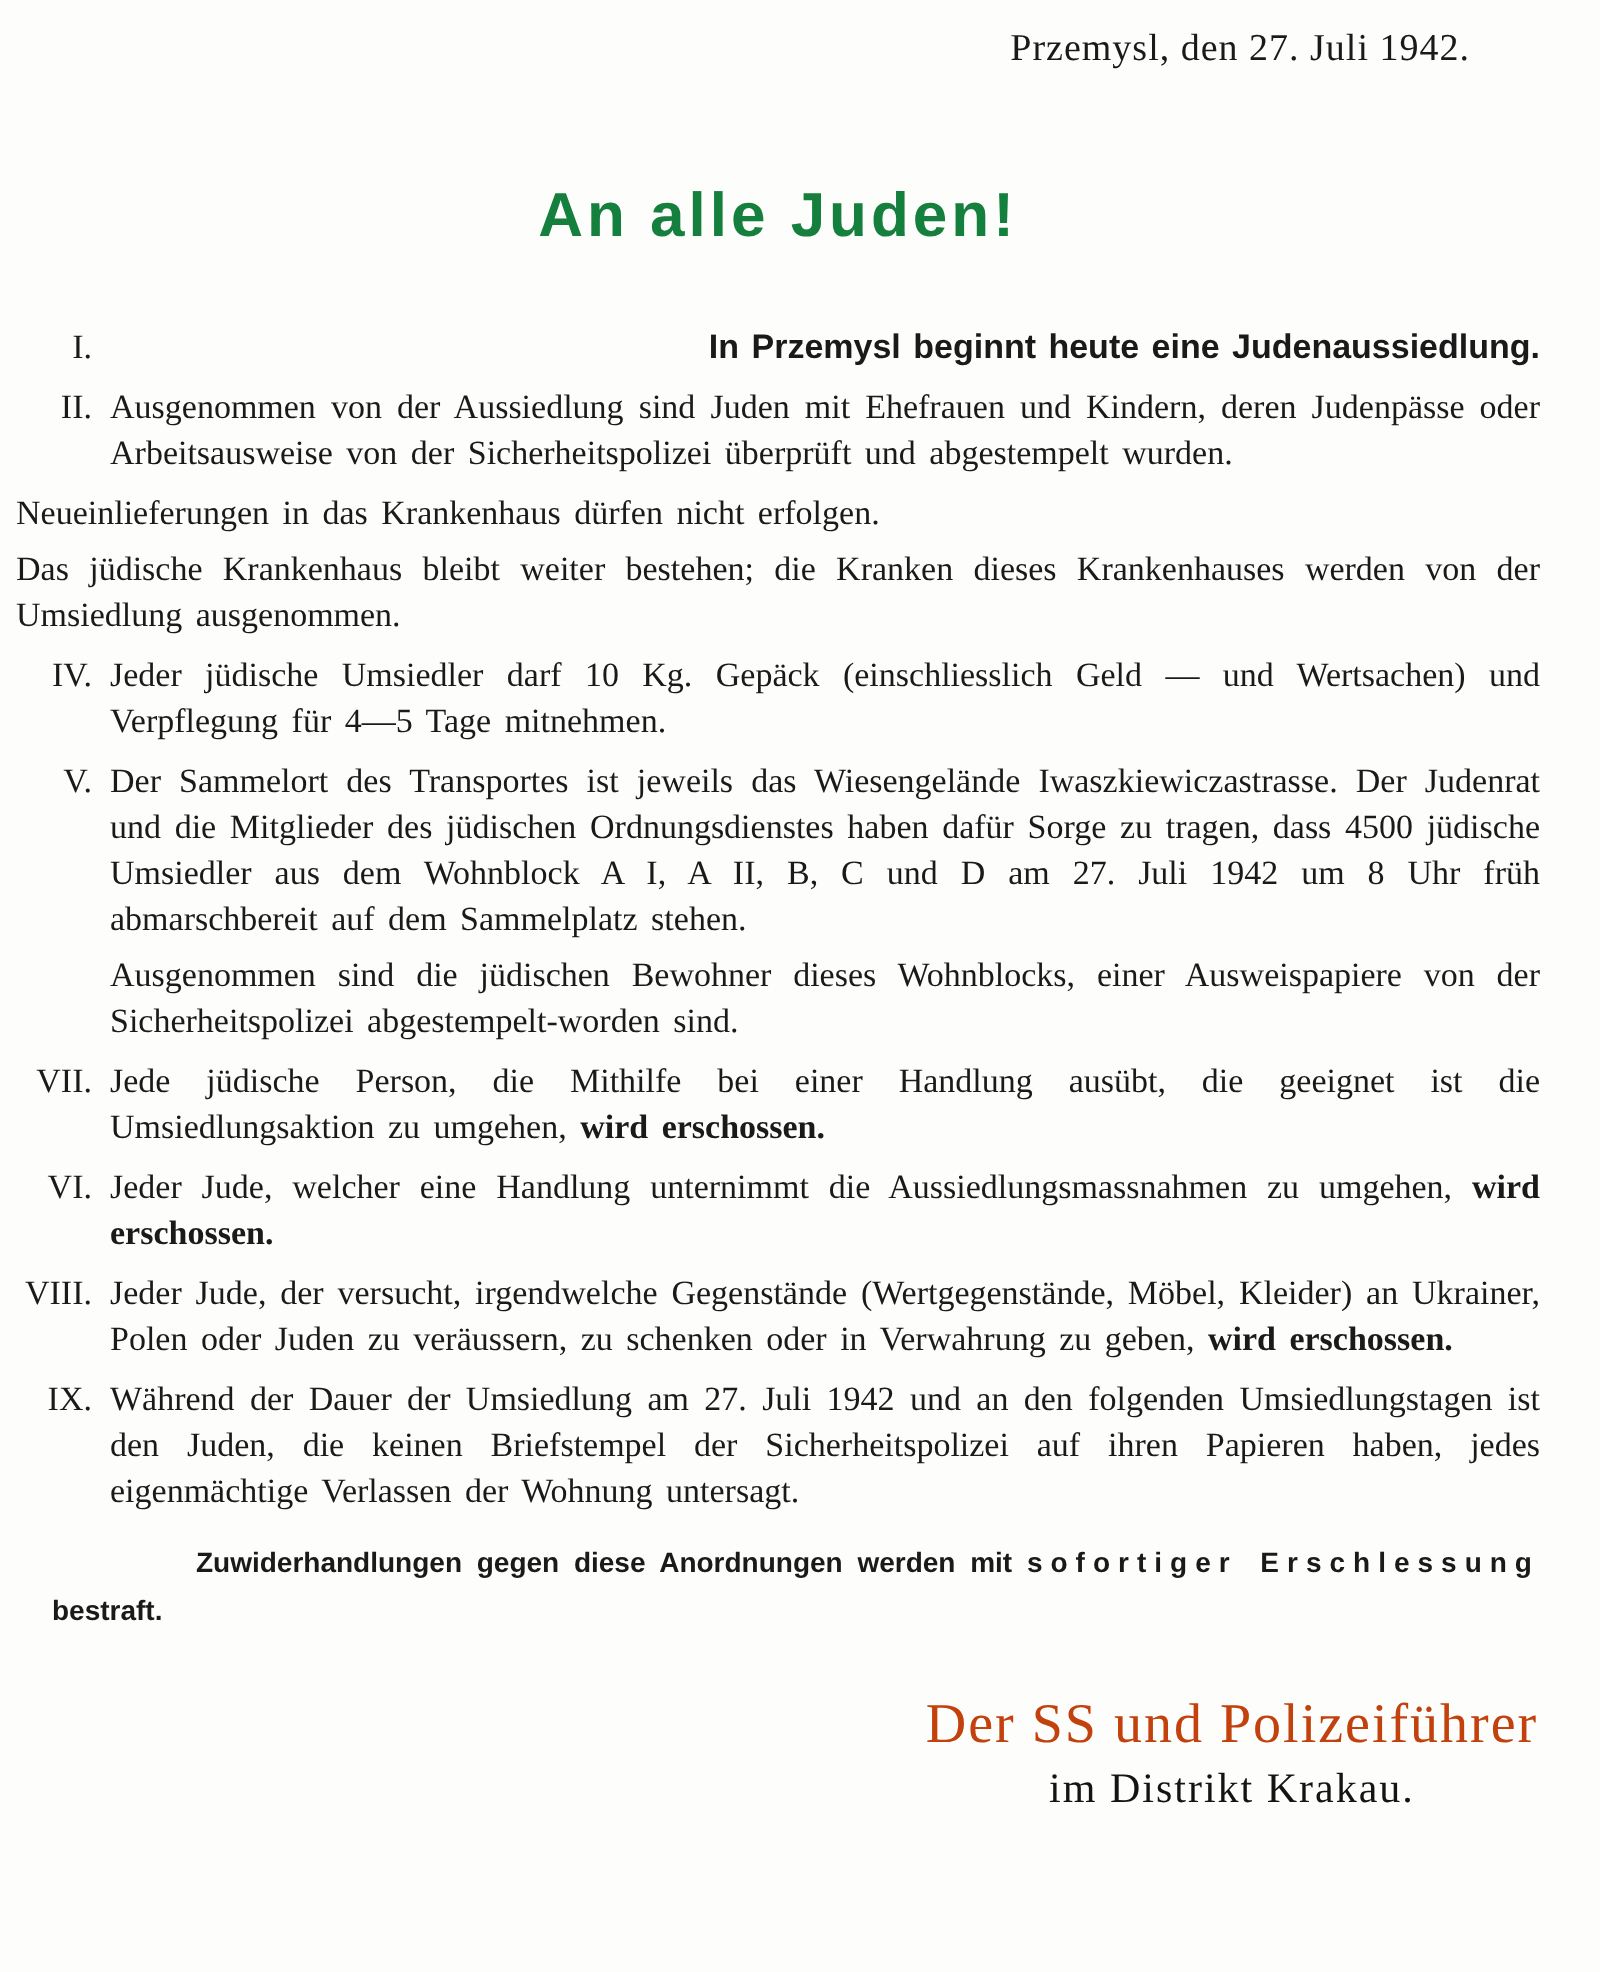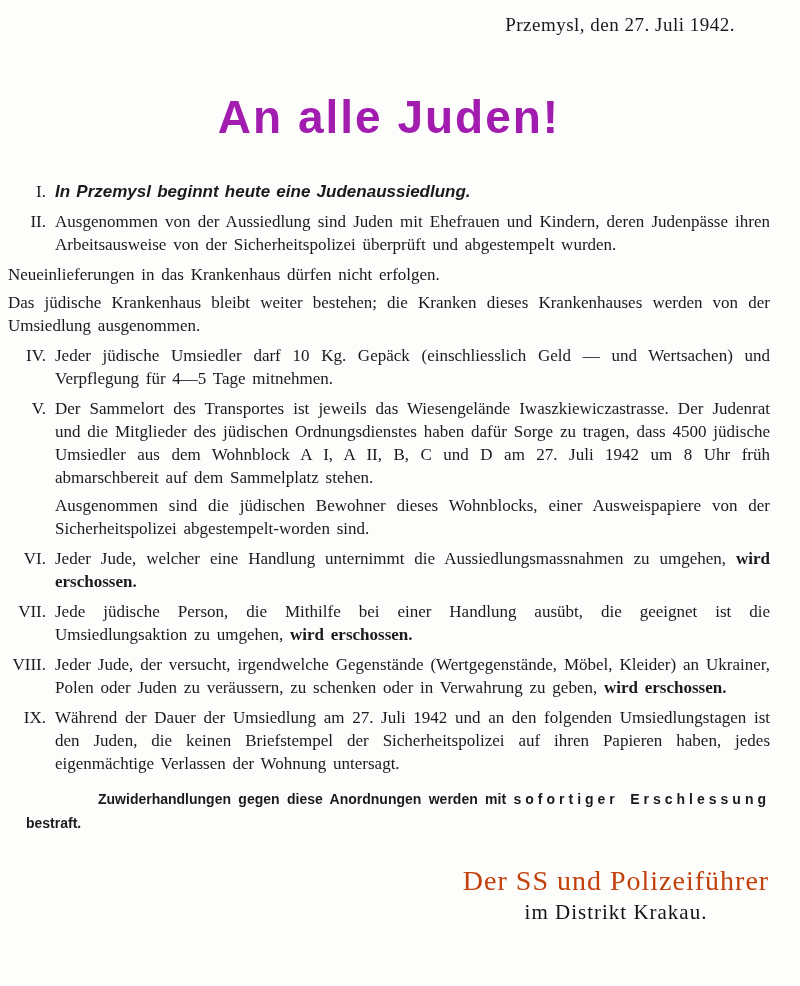--- a/index.html
+++ b/index.html
@@ -7,39 +7,38 @@
     width:800px;height:986px;box-sizing:border-box;overflow:hidden;
     margin:0 auto;background:#fdfdfc;color:#1a1a1a;
     font-family:"Liberation Serif",serif;
     padding:14px 30px 0 8px;position:relative;
   }
   .dateline{
     text-align:right;padding-right:35px;font-size:19px;letter-spacing:0.5px;
   }
   .title{
     text-align:center;font-family:"Liberation Sans",sans-serif;font-weight:bold;
-    font-size:46px;letter-spacing:2px;margin:54px 0 36px 0;color:#a21caf;
+    font-size:31px;letter-spacing:2px;margin:54px 0 36px 0;color:#15803d;
   }
   .items{}
   .item{display:flex;margin-bottom:7px;}
   .num{
     flex:0 0 47px;box-sizing:border-box;text-align:right;padding-right:9px;
     font-size:17px;line-height:23px;
   }
   .body{flex:1;min-width:0;}
   .para{
     margin:0 0 5px 0;text-align:justify;font-size:17px;line-height:23px;
     word-spacing:2.5px;
   }
   .para:last-child{margin-bottom:0;}
   
   .item:first-child .para{
-    font-family:"Liberation Sans",sans-serif;font-weight:bold;text-align:left;
+    font-family:"Liberation Sans",sans-serif;font-weight:bold;text-align:right;
     word-spacing:1.5px;
-    font-style:italic;
   }
   .b{font-weight:bold;}
   .sp{letter-spacing:4px;}
   .closing{
     margin:12px 0 0 18px;text-indent:72px;text-align:justify;
     font-family:"Liberation Sans",sans-serif;font-weight:bold;
     font-size:14px;line-height:24px;word-spacing:2px;
   }
   .signature{
     width:340px;margin:30px -16px 0 auto;text-align:center;
@@ -56,21 +55,21 @@
   <div class="items">
       <div class="item">
         <div class="num">I.</div>
         <div class="body">
           <p class="para"><span class="b">In Przemysl beginnt heute eine Judenaussiedlung.</span></p>
         </div>
       </div>
       <div class="item">
         <div class="num">II.</div>
         <div class="body">
-          <p class="para"><span>Ausgenommen von der Aussiedlung sind Juden mit Ehefrauen und Kindern, deren Judenpässe ihren Arbeitsausweise von der Sicherheitspolizei überprüft und abgestempelt wurden.</span></p>
+          <p class="para"><span>Ausgenommen von der Aussiedlung sind Juden mit Ehefrauen und Kindern, deren Judenpässe oder Arbeitsausweise von der Sicherheitspolizei überprüft und abgestempelt wurden.</span></p>
         </div>
       </div>
       <div class="item">
         <div class="body">
           <p class="para"><span>Neueinlieferungen in das Krankenhaus dürfen nicht erfolgen.</span></p>
           <p class="para"><span>Das jüdische Krankenhaus bleibt weiter bestehen; die Kranken dieses Krankenhauses werden von der Umsiedlung ausgenommen.</span></p>
         </div>
       </div>
       <div class="item">
         <div class="num">IV.</div>
@@ -79,29 +78,29 @@
         </div>
       </div>
       <div class="item">
         <div class="num">V.</div>
         <div class="body">
           <p class="para"><span>Der Sammelort des Transportes ist jeweils das Wiesengelände Iwaszkiewiczastrasse. Der Judenrat und die Mitglieder des jüdischen Ordnungsdienstes haben dafür Sorge zu tragen, dass 4500 jüdische Umsiedler aus dem Wohnblock A I, A II, B, C und D am 27. Juli 1942 um 8 Uhr früh abmarschbereit auf dem Sammelplatz stehen.</span></p>
           <p class="para"><span>Ausgenommen sind die jüdischen Bewohner dieses Wohnblocks, einer Ausweispapiere von der Sicherheitspolizei abgestempelt-worden sind.</span></p>
         </div>
       </div>
       <div class="item">
+        <div class="num">VII.</div>
+        <div class="body">
+          <p class="para"><span>Jede jüdische Person, die Mithilfe bei einer Handlung ausübt, die geeignet ist die Umsiedlungsaktion zu umgehen, </span><span class="b">wird erschossen.</span></p>
+        </div>
+      </div>
+      <div class="item">
         <div class="num">VI.</div>
         <div class="body">
           <p class="para"><span>Jeder Jude, welcher eine Handlung unternimmt die Aussiedlungsmassnahmen zu umgehen, </span><span class="b">wird erschossen.</span></p>
-        </div>
-      </div>
-      <div class="item">
-        <div class="num">VII.</div>
-        <div class="body">
-          <p class="para"><span>Jede jüdische Person, die Mithilfe bei einer Handlung ausübt, die geeignet ist die Umsiedlungsaktion zu umgehen, </span><span class="b">wird erschossen.</span></p>
         </div>
       </div>
       <div class="item">
         <div class="num">VIII.</div>
         <div class="body">
           <p class="para"><span>Jeder Jude, der versucht, irgendwelche Gegenstände (Wertgegenstände, Möbel, Kleider) an Ukrainer, Polen oder Juden zu veräussern, zu schenken oder in Verwahrung zu geben, </span><span class="b">wird erschossen.</span></p>
         </div>
       </div>
       <div class="item">
         <div class="num">IX.</div>

